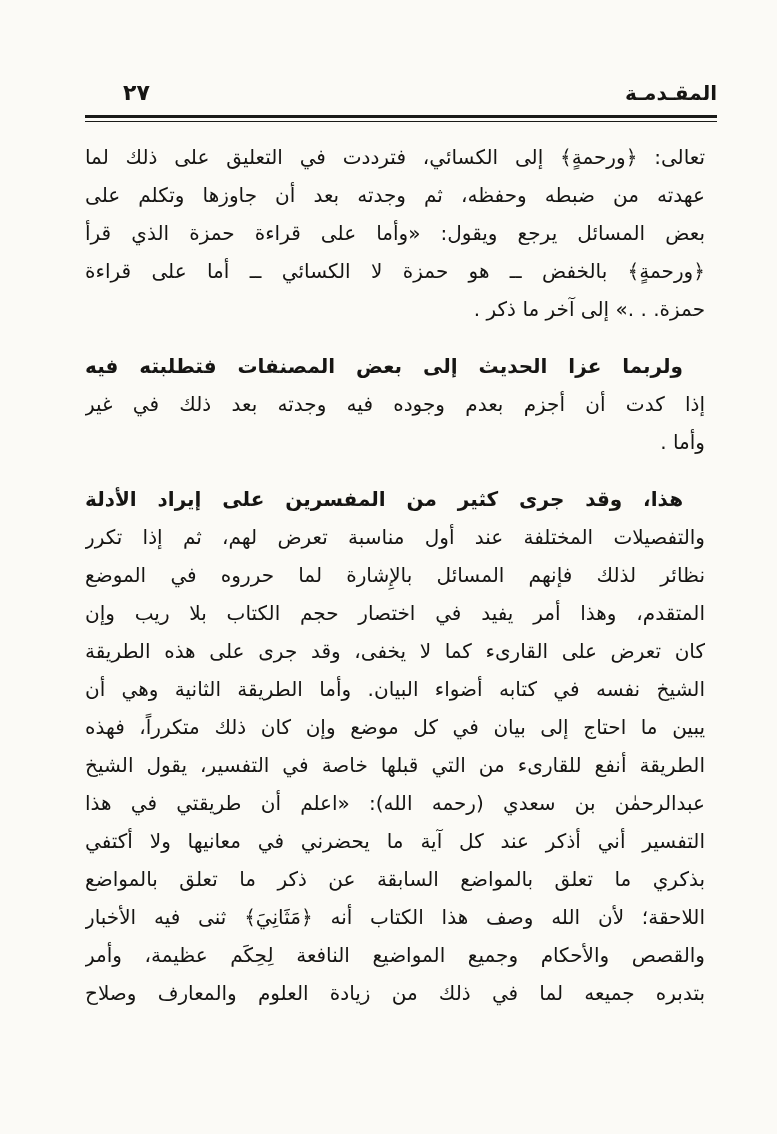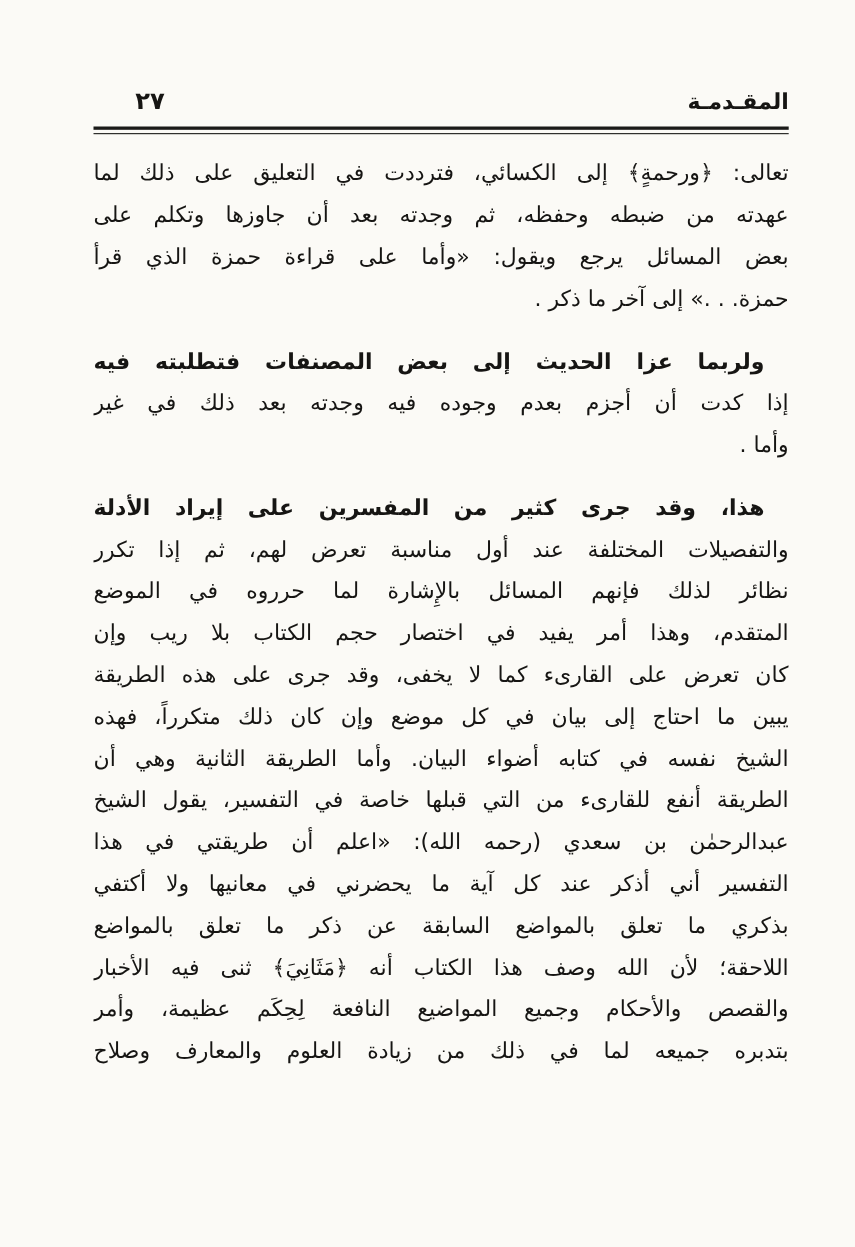--- a/index.html
+++ b/index.html
@@ -37,21 +37,21 @@
     height: 0;
     border-top: 3px solid #1a1a18;
     border-bottom: 1.5px solid #1a1a18;
     padding-top: 3px;
   }
   main.body-text {
     margin-top: 16px;
     font-size: 20px;
     line-height: 38px;
   }
-  .para { margin: 0 0 19px 0; }
+  .para { margin: 0 12px 19px 0; }
   .para:last-child { margin-bottom: 0; }
   .line {
     height: 38px;
     overflow: hidden;
   }
   .line.just {
     text-align: justify;
     text-align-last: justify;
   }
   .line.indent { text-indent: 22px; font-weight: bold; }
@@ -65,35 +65,36 @@
     <span class="page-number">٢٧</span>
   </header>
 
   <div class="rule"></div>
 
   <main class="body-text" id="content">
       <div class="para">
         <div class="line just">تعالى: ﴿ورحمةٍ﴾ إلى الكسائي، فترددت في التعليق على ذلك لما</div>
         <div class="line just">عهدته من ضبطه وحفظه، ثم وجدته بعد أن جاوزها وتكلم على</div>
         <div class="line just">بعض المسائل يرجع ويقول: «وأما على قراءة حمزة الذي قرأ</div>
+        <div class="line just">﴿ورحمةٍ﴾ بالخفض ــ هو حمزة لا الكسائي ــ أما على قراءة</div>
         <div class="line">حمزة. . .» إلى آخر ما ذكر .</div>
       </div>
       <div class="para">
         <div class="line just indent">ولربما عزا الحديث إلى بعض المصنفات فتطلبته فيه</div>
         <div class="line just">إذا كدت أن أجزم بعدم وجوده فيه وجدته بعد ذلك في غير</div>
         <div class="line">وأما .</div>
       </div>
       <div class="para">
         <div class="line just indent">هذا، وقد جرى كثير من المفسرين على إيراد الأدلة</div>
         <div class="line just">والتفصيلات المختلفة عند أول مناسبة تعرض لهم، ثم إذا تكرر</div>
         <div class="line just">نظائر لذلك فإنهم المسائل بالإِشارة لما حرروه في الموضع</div>
         <div class="line just">المتقدم، وهذا أمر يفيد في اختصار حجم الكتاب بلا ريب وإن</div>
         <div class="line just">كان تعرض على القارىء كما لا يخفى، وقد جرى على هذه الطريقة</div>
+        <div class="line just">الشيخ نفسه في كتابه أضواء البيان. وأما الطريقة الثانية وهي أن</div>
         <div class="line just">يبين ما احتاج إلى بيان في كل موضع وإن كان ذلك متكرراً، فهذه</div>
-        <div class="line just">الشيخ نفسه في كتابه أضواء البيان. وأما الطريقة الثانية وهي أن</div>
         <div class="line just">الطريقة أنفع للقارىء من التي قبلها خاصة في التفسير، يقول الشيخ</div>
         <div class="line just">عبدالرحمٰن بن سعدي (رحمه الله): «اعلم أن طريقتي في هذا</div>
         <div class="line just">التفسير أني أذكر عند كل آية ما يحضرني في معانيها ولا أكتفي</div>
         <div class="line just">بذكري ما تعلق بالمواضع السابقة عن ذكر ما تعلق بالمواضع</div>
         <div class="line just">اللاحقة؛ لأن الله وصف هذا الكتاب أنه ﴿مَثَانِيَ﴾ ثنى فيه الأخبار</div>
         <div class="line just">والقصص والأحكام وجميع المواضيع النافعة لِحِكَم عظيمة، وأمر</div>
         <div class="line just">بتدبره جميعه لما في ذلك من زيادة العلوم والمعارف وصلاح</div>
       </div>
     </main>
 </div>

